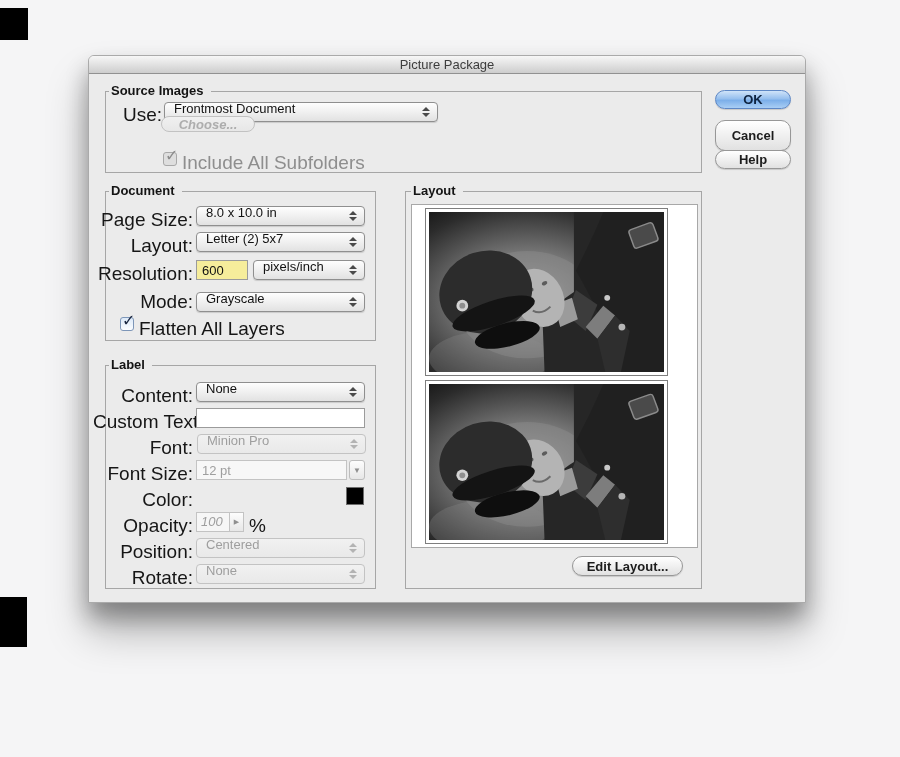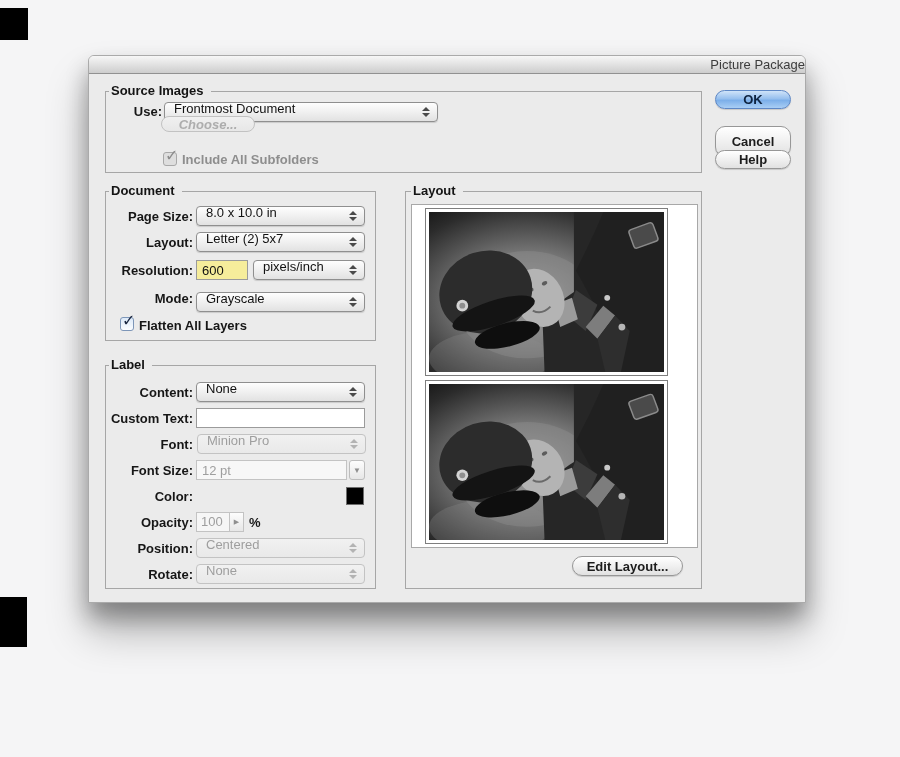--- a/index.html
+++ b/index.html
@@ -8,27 +8,27 @@
 
   .artifact { position:absolute; background:#000; }
   .art-top { left:0; top:8; top:8px; width:28px; height:32px; }
   .art-mid { left:0; top:597px; width:27px; height:50px; }
 
   .dialog { position:absolute; left:88px; top:55px; width:718px; height:548px;
             background:#ebebeb; border:1px solid #aaaaaa; border-radius:6px 6px 0 0;
             box-shadow:0 14px 22px rgba(0,0,0,.30), 0 28px 42px rgba(0,0,0,.28); }
   .titlebar { position:absolute; left:0; top:0; width:716px; height:18px;
               background:linear-gradient(#f7f7f7,#cdcdcd); border-bottom:1px solid #919191;
-              border-radius:5px 5px 0 0; text-align:right; font-size:13px; color:#3d3d3d; line-height:18px; }
+              border-radius:5px 5px 0 0; text-align:center; font-size:13px; color:#3d3d3d; line-height:18px; }
 
   .group { position:absolute; border:1px solid #a6a6a6; }
   .legend { position:absolute; font-size:13px; font-weight:bold; color:#141414;
             background:#ebebeb; padding:0 7px 0 2px; line-height:17px; z-index:3; }
 
-  .lbl { position:absolute; font-size:13px; font-weight:bold; color:#161616; text-align:right; white-space:nowrap; }
+  .lbl { position:absolute; font-size:19px; font-weight:normal; color:#161616; text-align:right; white-space:nowrap; }
   .lbl.dim { color:#8e8e8e; }
 
   .popup { position:absolute; height:20px; border:1px solid #8f8f8f; border-radius:4px;
            background:linear-gradient(#fefefe,#e2e2e2); box-shadow:0 1px 1px rgba(0,0,0,.14);
            display:flex; align-items:center; padding:0 20px 8px 9px; font-size:13px; color:#111; white-space:nowrap; overflow:hidden; }
   .popup.disabled { border-color:#c3c3c3; background:linear-gradient(#f1f1f1,#e9e9e9); color:#9e9e9e; box-shadow:none; }
   .arrs { position:absolute; right:7px; top:50%; transform:translateY(-50%);
           display:flex; flex-direction:column; gap:2px; align-items:center; }
   .tri-up { width:0; height:0; border-left:4px solid transparent; border-right:4px solid transparent; border-bottom:4px solid #4a4a4a; }
   .tri-dn { width:0; height:0; border-left:4px solid transparent; border-right:4px solid transparent; border-top:4px solid #4a4a4a; }
@@ -52,21 +52,21 @@
   .cb { position:absolute; width:14px; height:14px; border:1px solid #7d96b8; border-radius:3px;
         background:linear-gradient(#dce9f8,#fbfdff); }
   .cb .chk { position:absolute; left:1px; top:-7px; font-size:16px; font-weight:bold; color:#16233d; }
   .cb.disabled { border-color:#a8a8a8; background:#dedede; }
   .cb.disabled .chk { color:#8b8b8b; }
 
   .sqbtn { position:absolute; border:1px solid #bdbdbd; border-radius:3px;
            background:linear-gradient(#fdfdfd,#e7e7e7); display:flex; align-items:center; justify-content:center;
            font-size:8px; color:#8f8f8f; }
 
-  .opacity-wrap { position:absolute; height:20px; border:1px solid #c3c3c3; background:#f6f6f6; display:flex; }
+  .opacity-wrap { position:absolute; height:20px; border:1px solid #c3c3c3; background:#f6f6f6; display:flex;font-style:italic; }
   .opacity-val { flex:1; font-size:13px; color:#9e9e9e; padding:1px 3px 0 4px; }
   .opacity-arrow { width:14px; border-left:1px solid #c3c3c3; background:linear-gradient(#fdfdfd,#e7e7e7);
                    display:flex; align-items:center; justify-content:center; font-size:7px; color:#8f8f8f; }
 
   .swatch { position:absolute; width:18px; height:18px; background:#000; border:1px solid #6e6e6e; }
 
   .pagearea { position:absolute; background:#ffffff; border:1px solid #a8a8a8; }
   .photocell { position:absolute; background:#ffffff; border:1px solid #7e7e7e; padding:3px; }
   .photocell svg { display:block; width:100%; height:100%; }
 </style>
@@ -112,21 +112,21 @@
 
 <div class="dialog">
 
   <div class="titlebar">
     <span>Picture Package</span>
   </div>
 
   <div class="btn primary" style="left:626px; top:34px; width:76px; height:19px;">
       <span>OK</span>
     </div>
-  <div class="btn" style="left:626px; top:70px; width:76px; height:31px;">
+  <div class="btn" style="left:626px; top:64px; width:76px; height:31px;">
       <span>Cancel</span>
     </div>
   <div class="btn" style="left:626px; top:94px; width:76px; height:19px;">
       <span>Help</span>
     </div>
 
   <div class="group" style="left:16px; top:35px; width:597px; height:82px;"></div>
   <span class="legend" style="left:20px; top:26px;">Source Images</span>
 
   <div class="lbl" style="left:8px; top:48px; width:65px;">Use:</div>

